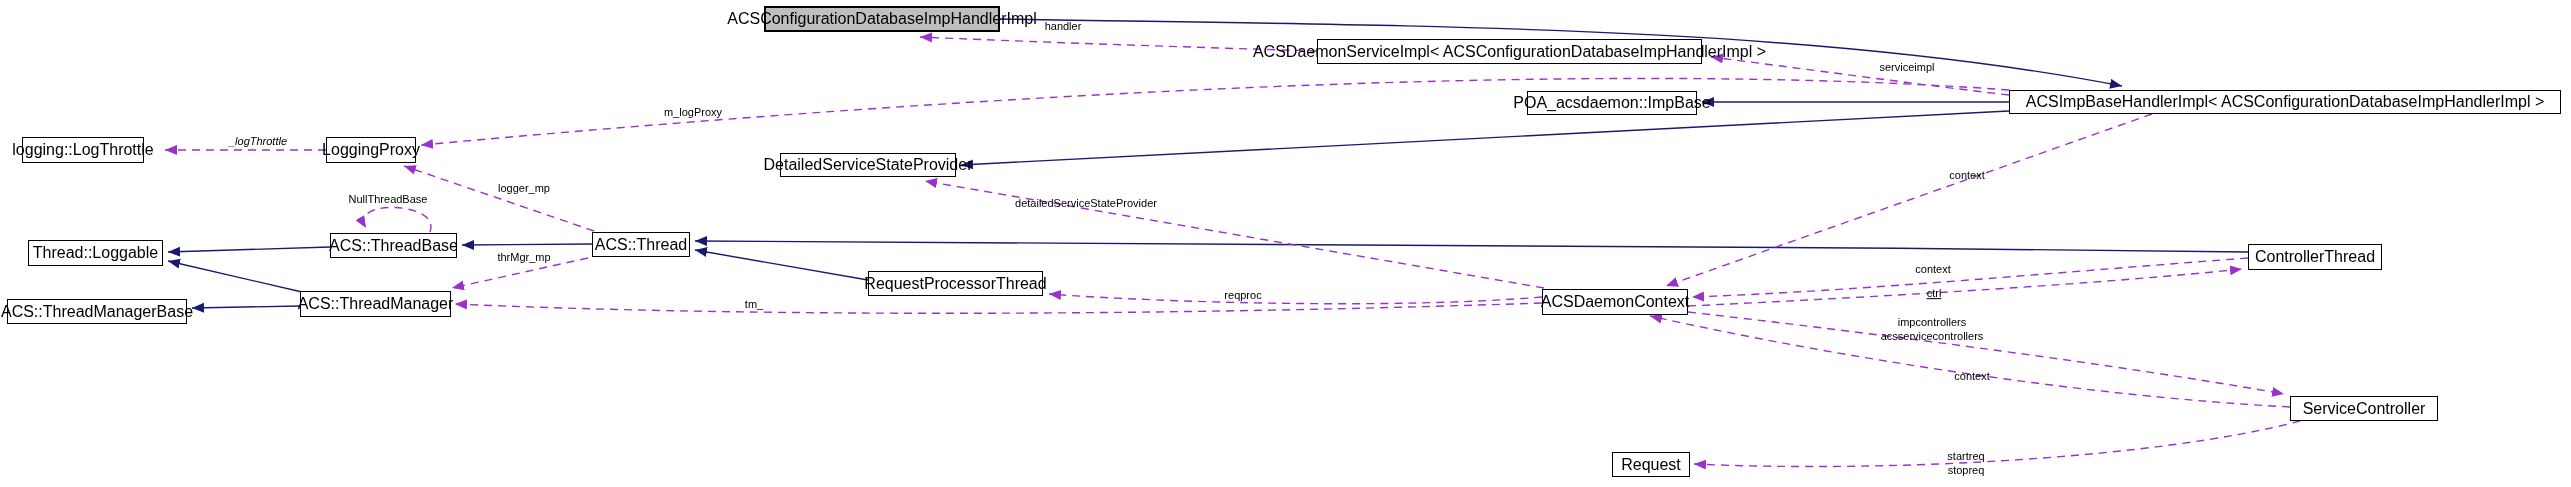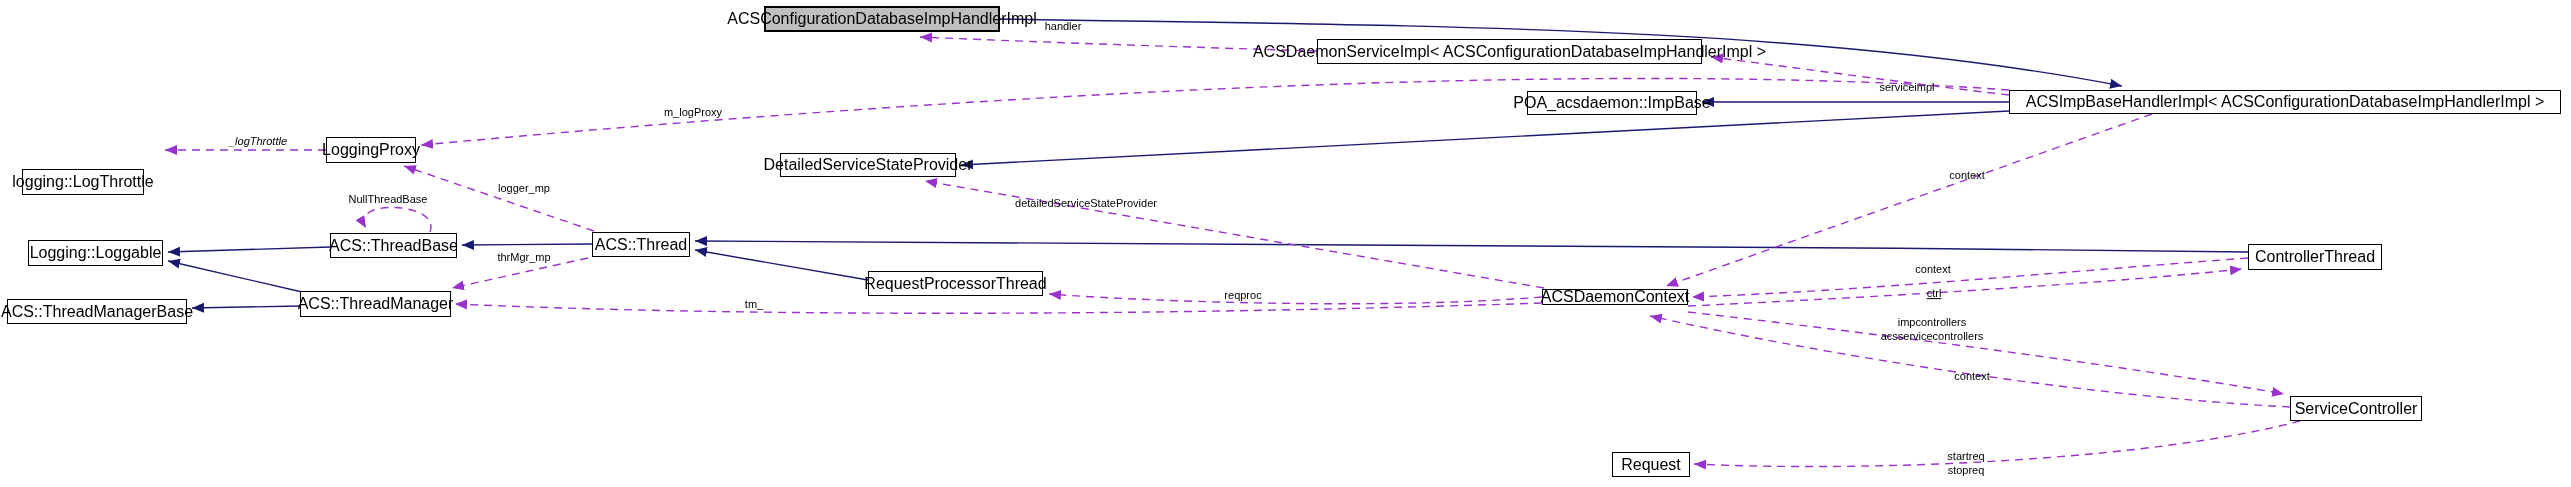--- a/index.html
+++ b/index.html
@@ -62,37 +62,37 @@
         <path d="M 1688,312 C 1950,342 2160,372 2284,394" class="edge-usage" marker-end="url(#arrow-usage)"></path>
         <path d="M 2290,407 C 2080,396 1830,356 1650,316" class="edge-usage" marker-end="url(#arrow-usage)"></path>
         <path d="M 2300,421 C 2160,458 1890,473 1694,464" class="edge-usage" marker-end="url(#arrow-usage)"></path>
       </g>
   </svg>
   <div id="node-layer">
       <div class="node focus" style="left: 764px; top: 6px; width: 236px; height: 26px;">ACSConfigurationDatabaseImpHandlerImpl</div>
       <div class="node" style="left: 1317px; top: 39px; width: 385px; height: 25px;">ACSDaemonServiceImpl&lt; ACSConfigurationDatabaseImpHandlerImpl &gt;</div>
       <div class="node" style="left: 1527px; top: 91px; width: 170px; height: 24px;">POA_acsdaemon::ImpBase</div>
       <div class="node" style="left: 2009px; top: 90px; width: 552px; height: 24px;">ACSImpBaseHandlerImpl&lt; ACSConfigurationDatabaseImpHandlerImpl &gt;</div>
-      <div class="node" style="left: 22px; top: 137px; width: 122px; height: 26px; margin-top: 32px;">logging::LogThrottle</div>
+      <div class="node" style="left: 22px; top: 137px; width: 122px; height: 26px;">logging::LogThrottle</div>
       <div class="node" style="left: 326px; top: 137px; width: 90px; height: 26px;">LoggingProxy</div>
       <div class="node" style="left: 780px; top: 153px; width: 176px; height: 24px;">DetailedServiceStateProvider</div>
-      <div class="node" style="left: 28px; top: 240px; width: 135px; height: 26px;">Logging::Loggable</div>
+      <div class="node" style="left: 28px; top: 240px; width: 135px; height: 26px;">Thread::Loggable</div>
       <div class="node" style="left: 330px; top: 233px; width: 127px; height: 25px;">ACS::ThreadBase</div>
       <div class="node" style="left: 592px; top: 232px; width: 98px; height: 25px;">ACS::Thread</div>
       <div class="node" style="left: 7px; top: 299px; width: 180px; height: 25px;">ACS::ThreadManagerBase</div>
       <div class="node" style="left: 300px; top: 291px; width: 151px; height: 26px;">ACS::ThreadManager</div>
       <div class="node" style="left: 868px; top: 271px; width: 175px; height: 25px;">RequestProcessorThread</div>
-      <div class="node" style="left: 1542px; top: 289px; width: 146px; height: 16px;">ACSDaemonContext</div>
+      <div class="node" style="left: 1542px; top: 289px; width: 146px; height: 26px;">ACSDaemonContext</div>
       <div class="node" style="left: 2248px; top: 244px; width: 134px; height: 26px;">ControllerThread</div>
-      <div class="node" style="left: 2290px; top: 396px; width: 132px; height: 25px;">ServiceController</div>
+      <div class="node" style="left: 2290px; top: 396px; width: 148px; height: 25px;">ServiceController</div>
       <div class="node" style="left: 1612px; top: 452px; width: 78px; height: 25px;">Request</div>
     </div>
   <div id="label-layer">
       <div class="edge-label" style="left: 1063px; top: 27px;">handler</div>
-      <div class="edge-label" style="left: 1907px; top: 68px; margin-top: 20px;">serviceimpl</div>
+      <div class="edge-label" style="left: 1907px; top: 68px;">serviceimpl</div>
       <div class="edge-label" style="left: 693px; top: 113px;">m_logProxy</div>
       <div class="edge-label" style="left: 258px; top: 142px; font-style: italic;">_logThrottle</div>
       <div class="edge-label" style="left: 524px; top: 189px;">logger_mp</div>
       <div class="edge-label" style="left: 378px; top: 200px; padding-left: 20px;">NullThreadBase</div>
       <div class="edge-label" style="left: 524px; top: 258px;">thrMgr_mp</div>
       <div class="edge-label" style="left: 754px; top: 305px;">tm_</div>
       <div class="edge-label" style="left: 1243px; top: 296px;">reqproc</div>
       <div class="edge-label" style="left: 1086px; top: 204px;">detailedServiceStateProvider</div>
       <div class="edge-label" style="left: 1967px; top: 176px;">context</div>
       <div class="edge-label" style="left: 1933px; top: 270px;">context</div>

